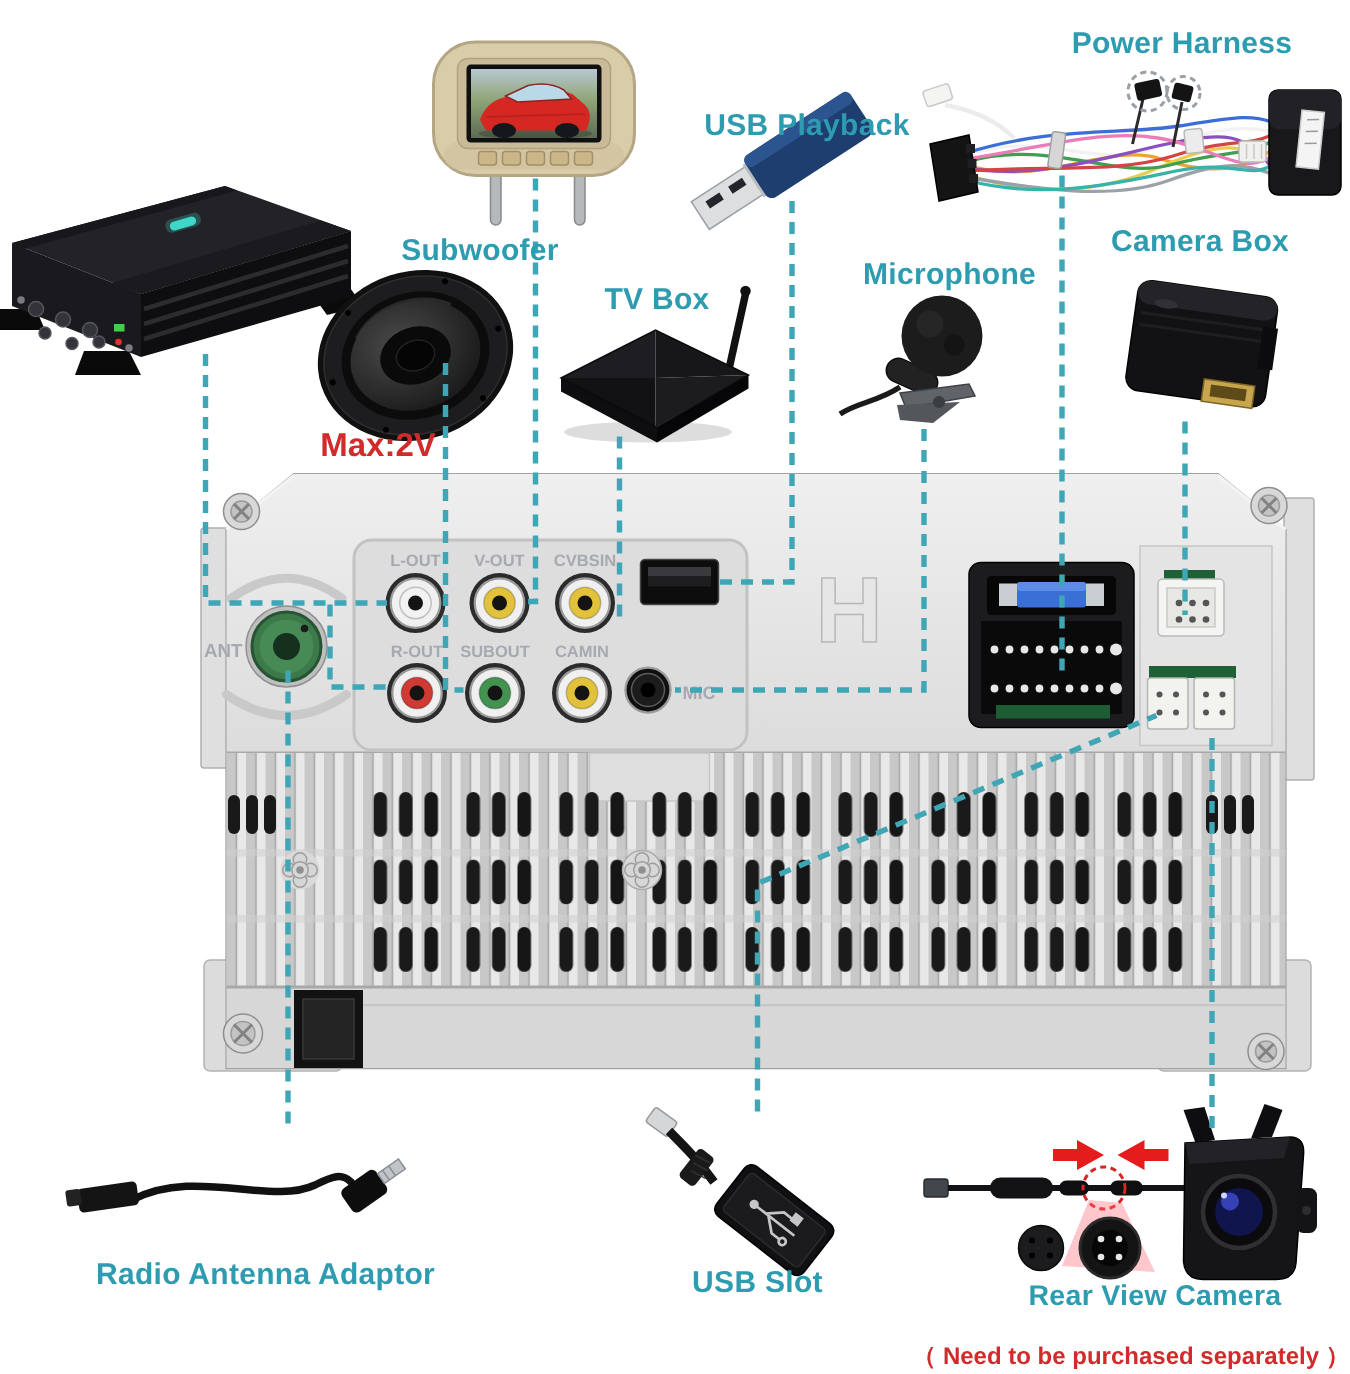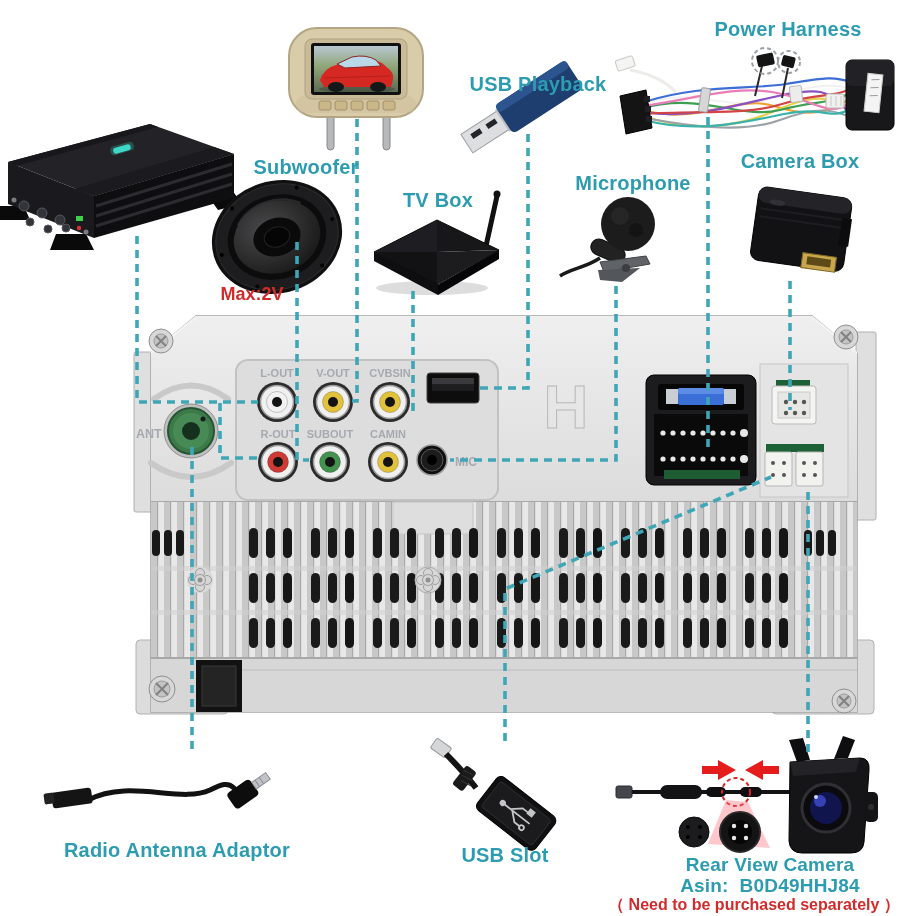--- a/index.html
+++ b/index.html
@@ -479,24 +479,23 @@
     <path class="tealline" d="M616,286 V460 H450" stroke="#3FA6B6"></path>
     <path class="tealline" d="M708,117 V452" stroke="#3FA6B6"></path>
     <path class="tealline" d="M790,281 V410" stroke="#3FA6B6"></path>
     <path class="tealline" d="M505,741 V589 L771,477" stroke="#3FA6B6"></path>
     <path class="tealline" d="M808,492 V752" stroke="#3FA6B6"></path>
   </g>
 </svg>
 
 <div class="lbl" style="left:448px;top:43px;width:180px;margin-top:30px;">USB Playback</div>
 <div class="lbl" style="left:698px;top:18px;width:180px;">Power Harness</div>
-<div class="lbl" style="left:226px;top:156px;width:160px;">Subwoofer</div>
+<div class="lbl" style="left:240px;top:156px;width:160px;">Subwoofer</div>
 <div class="lbl" style="left:358px;top:189px;width:160px;">TV Box</div>
 <div class="lbl" style="left:543px;top:172px;width:180px;text-align:center;">Microphone</div>
 <div class="lbl" style="left:710px;top:150px;width:180px;">Camera Box</div>
-<div class="note" style="left:202px;top:285px;width:100px;font-size:18px;">Max:2V</div>
+<div class="note" style="left:202px;top:285px;width:100px;font-size:22px;">Max:2V</div>
 <div class="lbl" style="left:47px;top:839px;width:260px;">Radio Antenna Adaptor</div>
 <div class="lbl" style="left:425px;top:844px;width:160px;">USB Slot</div>
 <div class="lbl small" style="left:670px;top:855px;width:200px;">Rear View Camera</div>
-<div class="lbl small keep-space" style="left:670px;top:876px;width:200px;">Asin:  B0D49HHJ84</div>
 <div class="note" style="left:604px;top:896px;width:300px;font-size:16px;font-weight:600;">（ Need to be purchased separately ）</div>
 
 </div>
 
 </body></html>

